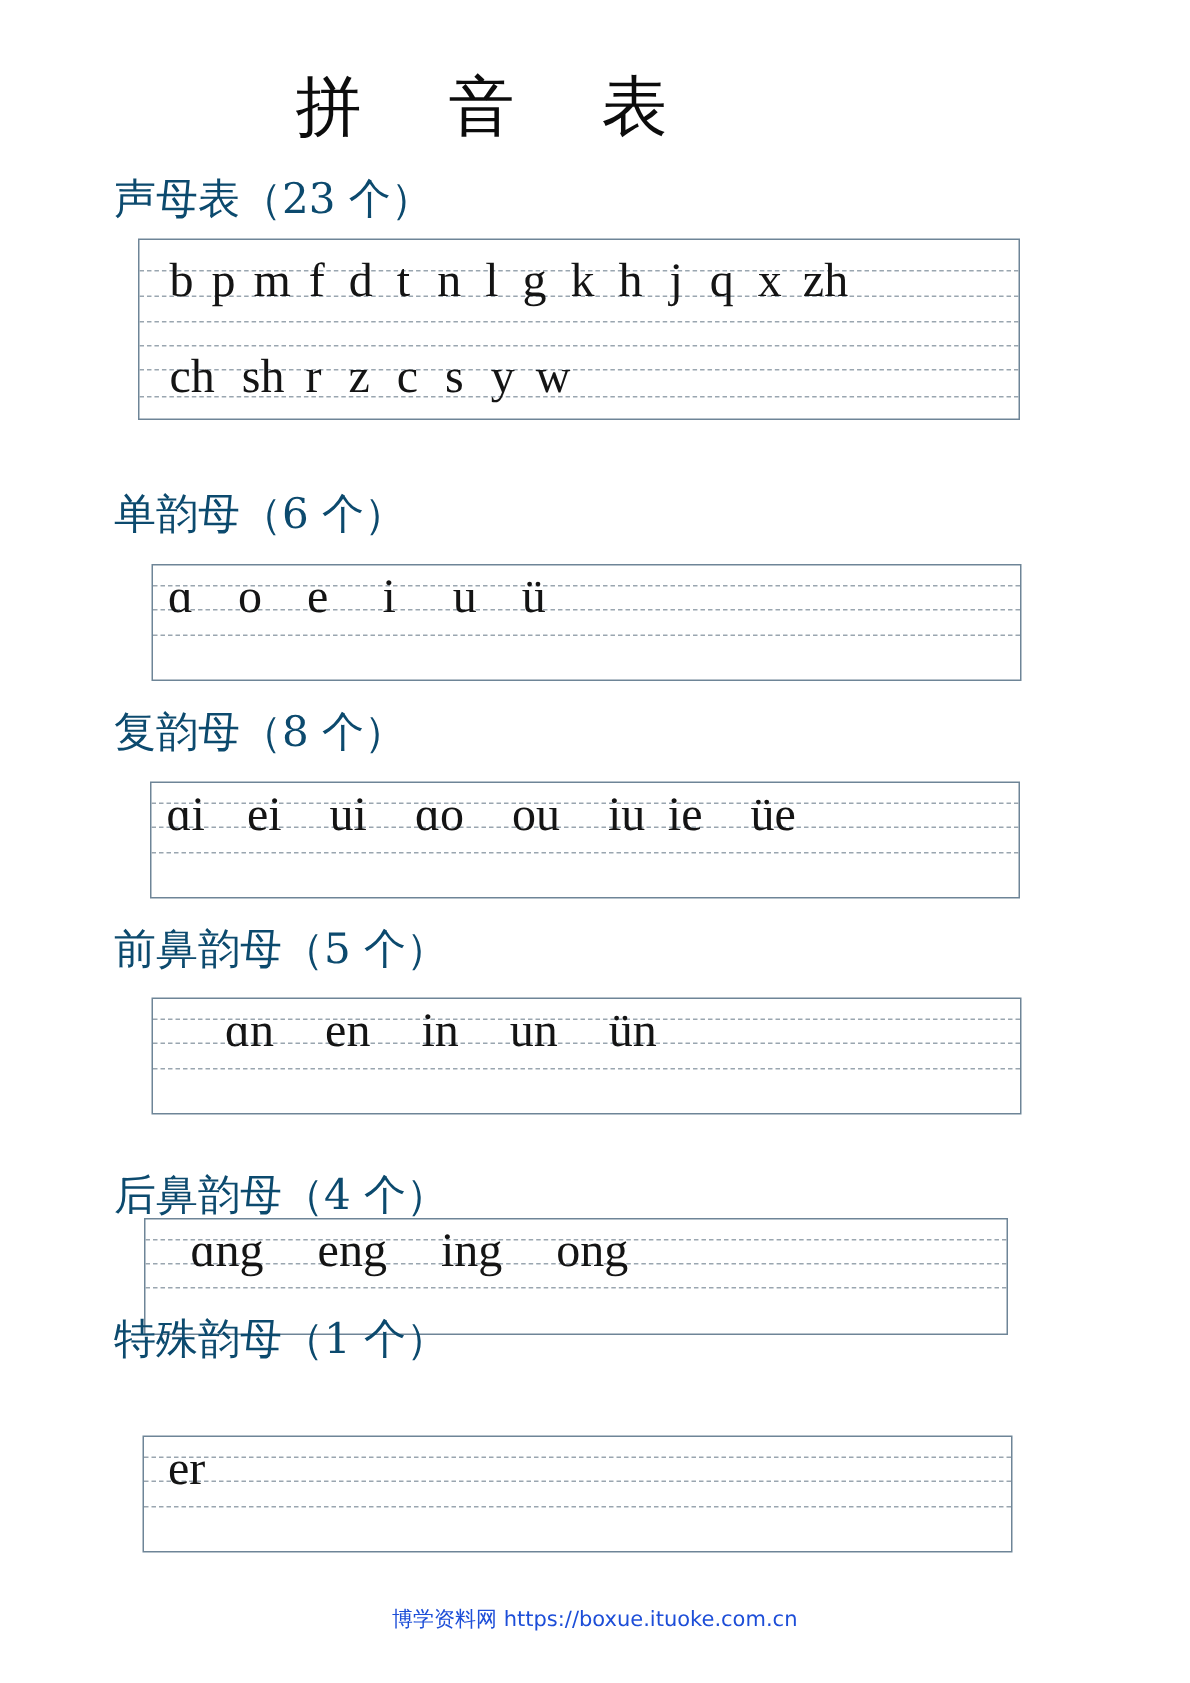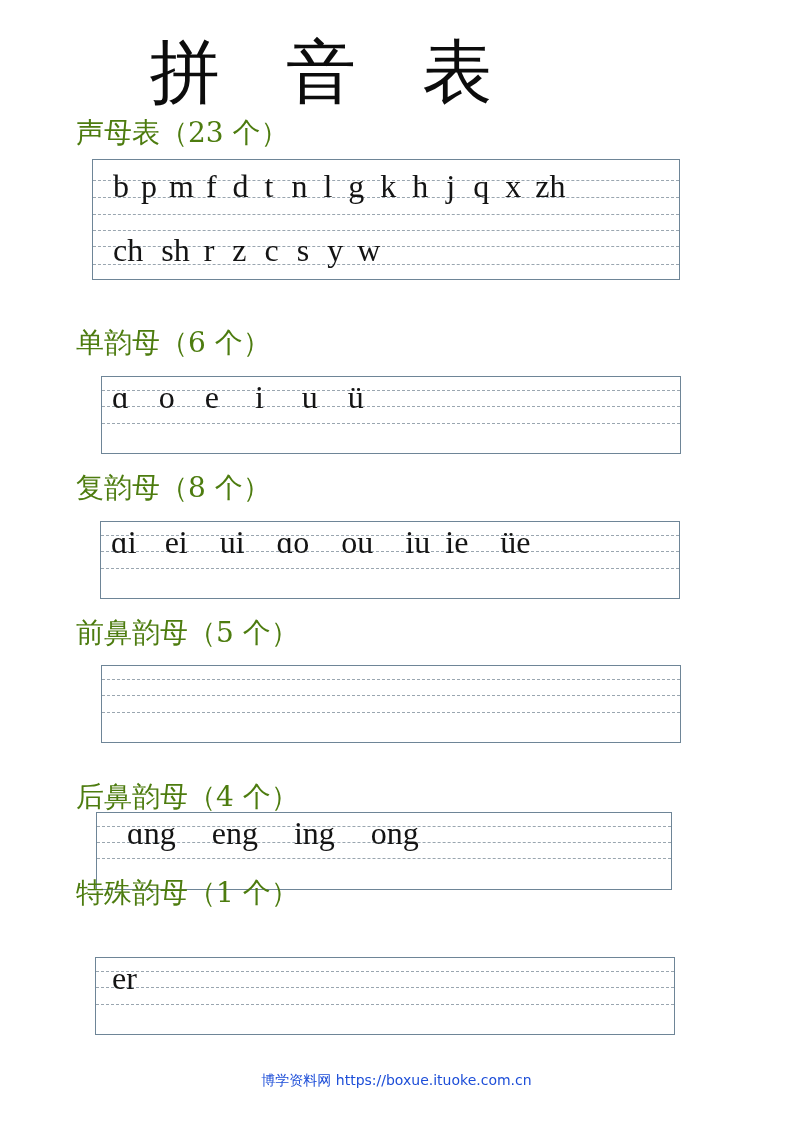--- a/index.html
+++ b/index.html
@@ -14,33 +14,33 @@
       overflow: hidden;
       font-family: "DejaVu Serif", "Liberation Serif", serif;
       color: #111111;
     }
     .page-title {
       position: absolute;
       left: 0;
       top: 34px;
       width: 642px;
       text-align: center;
-      font-size: 70px;
+      font-size: 44px;
       line-height: 76px;
       letter-spacing: 22px;
       text-indent: 22px;
       font-family: "DejaVu Serif", "Liberation Serif", serif;
       color: #0c0c0c;
     }
     .section-heading {
       position: absolute;
       left: 76px;
       font-size: 28px;
       line-height: 34px;
-      color: #4d7c0f;
+      color: #0c4a6e;
       font-family: "DejaVu Serif", "Liberation Serif", serif;
       white-space: nowrap;
     }
     .grid-box {
       position: absolute;
       border: 1.5px solid #6e8597;
       box-sizing: border-box;
       background: #ffffff;
     }
     .dash-line {
@@ -151,20 +151,27 @@
       <span style="margin-right:32px;">ie</span>
       <span>üe</span>
     </div>
   </div>
 
   <div class="section-heading" style="top:616px;">前鼻韵母（5 个）</div>
   <div class="grid-box" style="left:101px; top:665px; width:580px; height:78px;">
     <div class="dash-line" style="top:13px;"></div>
     <div class="dash-line" style="top:29px;"></div>
     <div class="dash-line" style="top:46px;"></div>
+    <div class="letter-row" style="top:2px; padding-left:48px;">
+      <span style="margin-right:34px;">ɑn</span>
+      <span style="margin-right:34px;">en</span>
+      <span style="margin-right:34px;">in</span>
+      <span style="margin-right:34px;">un</span>
+      <span>ün</span>
+    </div>
   </div>
 
   <div class="section-heading" style="top:780px;">后鼻韵母（4 个）</div>
   <div class="grid-box" style="left:96px; top:812px; width:576px; height:78px;">
     <div class="dash-line" style="top:13px;"></div>
     <div class="dash-line" style="top:29px;"></div>
     <div class="dash-line" style="top:45px;"></div>
     <div class="letter-row" style="top:2px; padding-left:30px;">
       <span style="margin-right:36px;">ɑng</span>
       <span style="margin-right:36px;">eng</span>

